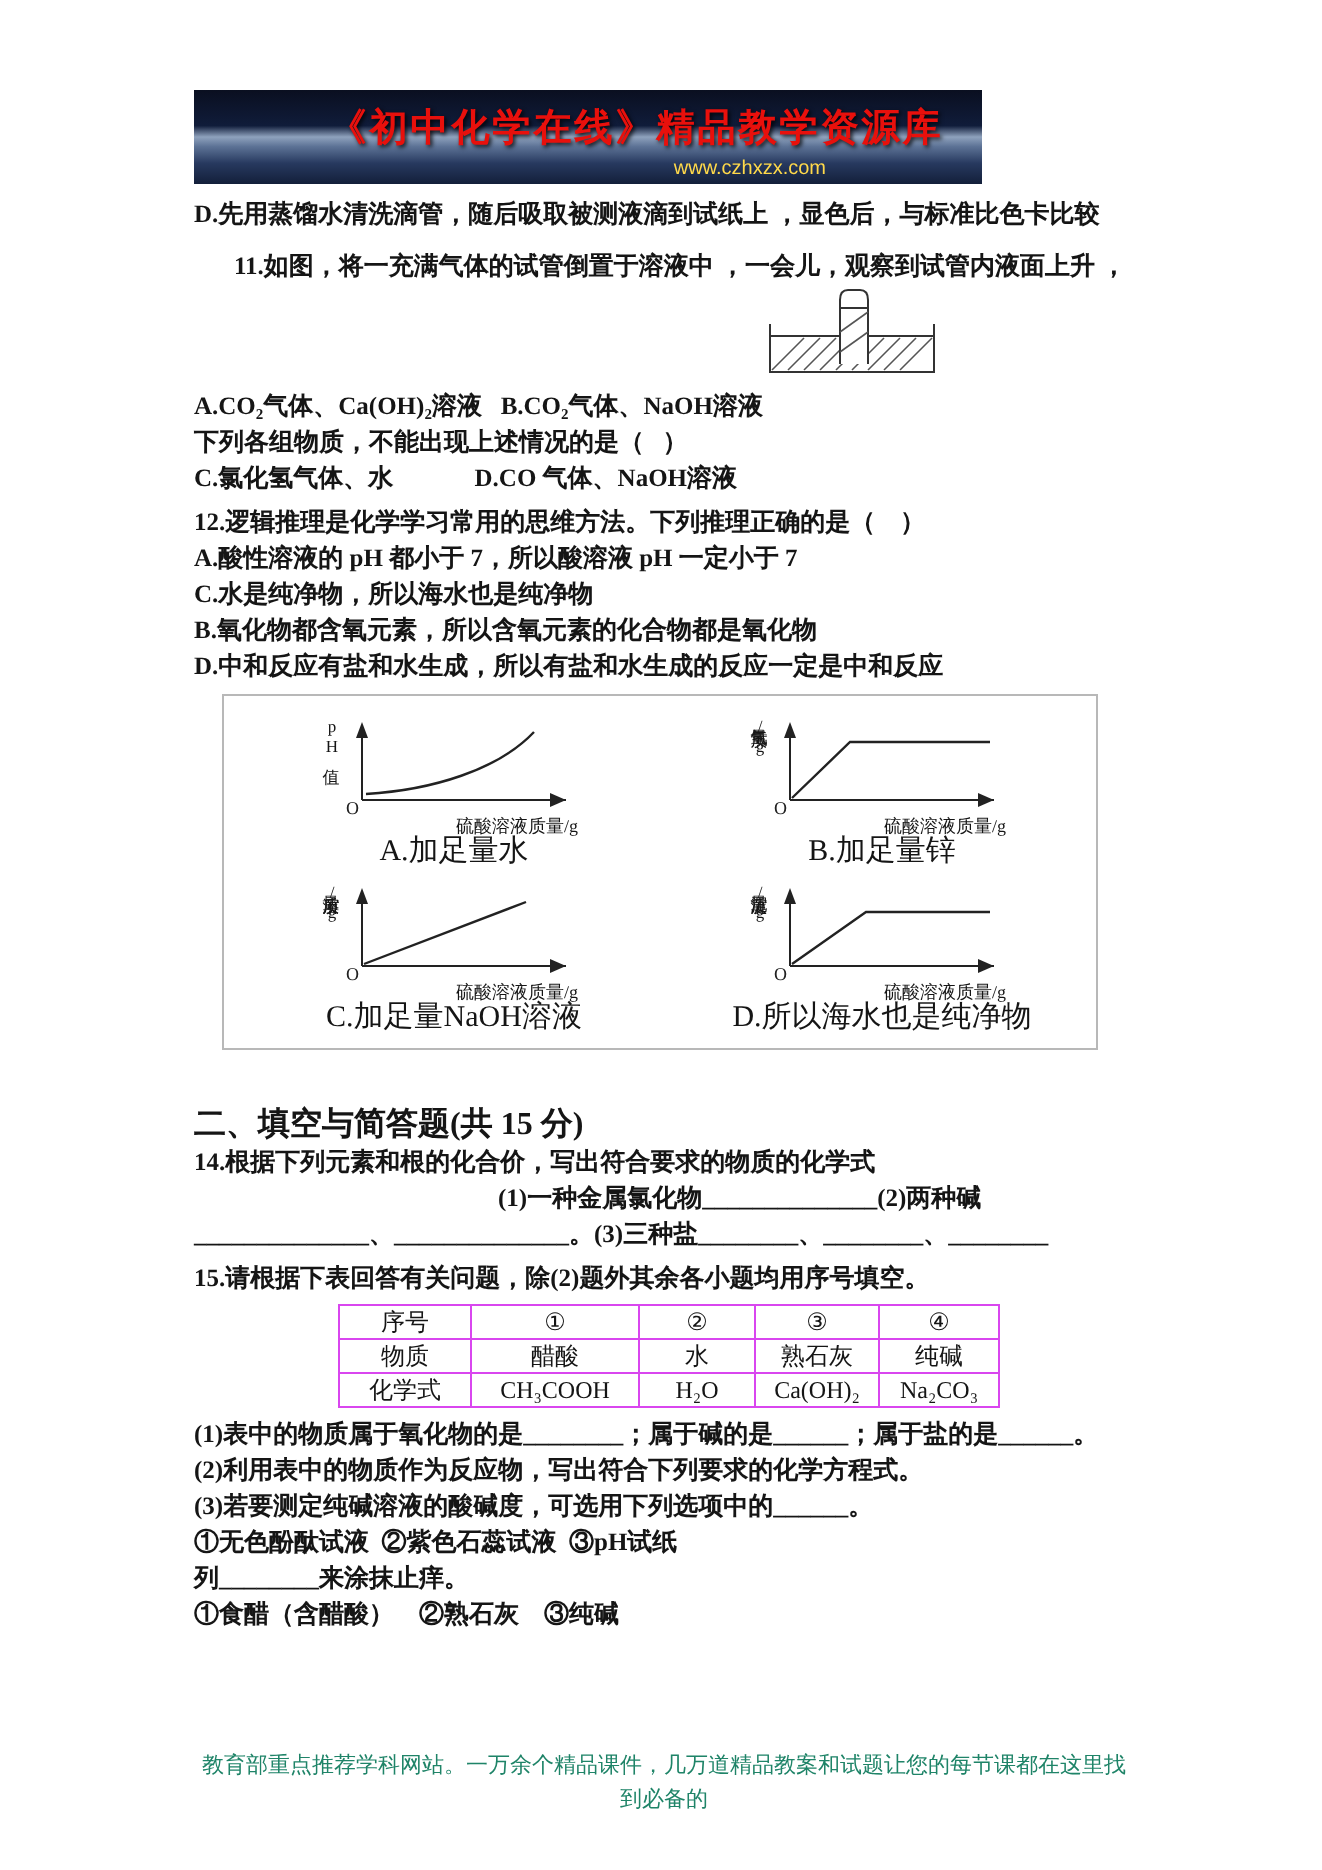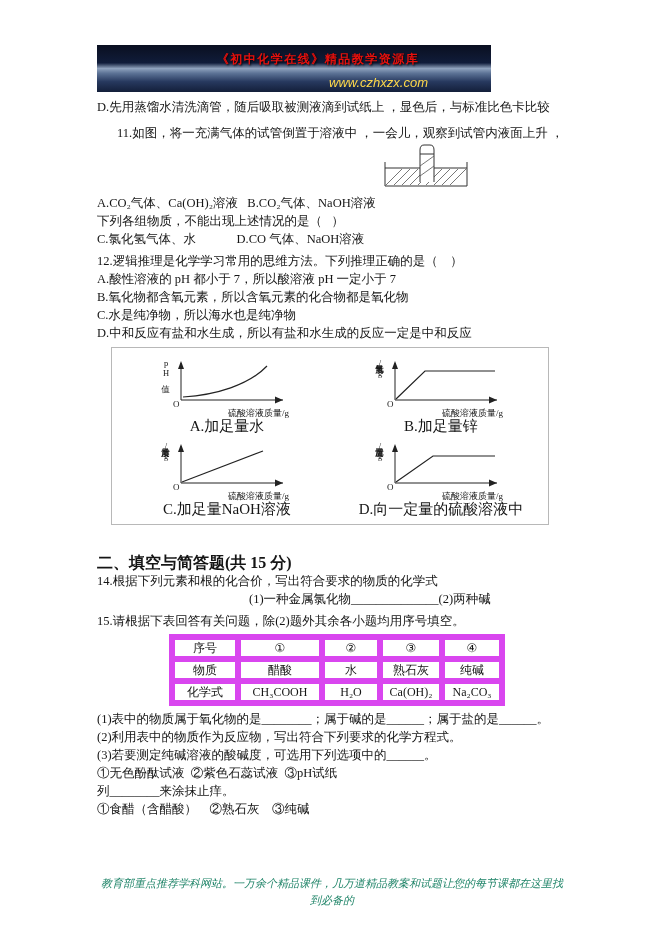--- a/index.html
+++ b/index.html
@@ -3,26 +3,26 @@
 <meta charset="utf-8">
 <style>
   * { margin:0; padding:0; box-sizing:border-box; }
   html,body { width:661px; height:935px; background:#fff; }
   body { font-family:"Liberation Serif","DejaVu Serif",serif; color:#151515; font-size:12.5px; }
   .page { position:relative; width:661px; height:935px; padding:45px 94px 0 97px; overflow:hidden; }
 
   
   .banner { width:394px; height:47px; position:relative; overflow:hidden;
     background:linear-gradient(180deg,#0a0f20 0%,#101c3a 38%,#8fa2bd 50%,#5d7396 60%,#27395f 78%,#131f3a 100%); }
-  .banner-title { text-align:center; font-weight:bold; font-size:12px; color:#e8100c;
+  .banner-title { text-align:center; font-weight:bold; font-size:19px; color:#e8100c;
     padding-top:6px; letter-spacing:1.5px; text-shadow:1px 1px 2px rgba(0,0,0,.85);padding-left:48px; }
-  .banner-url { position:absolute; right:63px; bottom:2px; color:#ffd94a; font-size:13px;
-    font-family:"Liberation Sans","DejaVu Sans",sans-serif;font-style:italic; }
-
-  .line { line-height:18px; white-space:pre-wrap; }
+  .banner-url { position:absolute; right:78px; bottom:2px; color:#ffd94a; font-size:10px;
+    font-family:"Liberation Sans","DejaVu Sans",sans-serif; }
+
+  .line { line-height:18px; white-space:pre-wrap;font-weight:bold; }
   .mt4 { margin-top:4px; } .mt6 { margin-top:6px; } .mt8 { margin-top:8px;margin-left:20px; }
 
   
   .diagram-row { height:52px; position:relative; }
   .diagram-row svg { position:absolute; left:281px; top:0; }
   .sk { stroke:#333; stroke-width:1; fill:none; }
   .sk-thin { stroke:#555; stroke-width:.8; fill:none; }
 
   
   .graphs { margin:5px 0 0 14px; width:438px; border:1px solid #b8b8b8;
@@ -38,26 +38,26 @@
   .axis { stroke:#222; stroke-width:1; }
   .arrow { fill:#222; }
   .curve { fill:none; stroke:#222; stroke-width:1.2; }
   .origin-t { font-size:9px; fill:#222; font-family:"Liberation Serif",serif; }
 
   .section-title { font-weight:bold; font-size:16px; margin-top:28px; line-height:19px; }
   .indent150 { padding-left:152px; }
 
   
   .subst-table { border-collapse:collapse; margin:4px 0 4px 72px; table-layout:fixed; }
-  .subst-table td { border:6px solid #d946ef; text-align:center; font-size:12px; height:17px;
+  .subst-table td { border:1px solid #d946ef; text-align:center; font-size:12px; height:17px;
     padding:0 2px; line-height:16px; }
 
   
   .footer { position:absolute; left:97px; right:94px; bottom:26px; text-align:center;
-    color:#1f8468; font-size:11px; line-height:17px; font-style:italic; }
+    color:#1f8468; font-size:11px; line-height:17px; }
 </style>
 </head>
 <body>
 
 <div class="page">
 
   <div class="banner">
     <div class="banner-title">《初中化学在线》精品教学资源库</div>
     <div class="banner-url">www.czhxzx.com</div>
   </div>
@@ -90,22 +90,22 @@
       <line class="sk-thin" x1="42" y1="34" x2="56" y2="24"></line>
     </svg>
   </div>
 
   <p class="line">A.CO₂气体、Ca(OH)₂溶液   B.CO₂气体、NaOH溶液</p>
   <p class="line">下列各组物质，不能出现上述情况的是（   ）</p>
   <p class="line">C.氯化氢气体、水             D.CO 气体、NaOH溶液</p>
 
   <p class="line mt4">12.逻辑推理是化学学习常用的思维方法。下列推理正确的是（    ）</p>
   <p class="line">A.酸性溶液的 pH 都小于 7，所以酸溶液 pH 一定小于 7</p>
+  <p class="line">C.水是纯净物，所以海水也是纯净物</p>
   <p class="line">B.氧化物都含氧元素，所以含氧元素的化合物都是氧化物</p>
-  <p class="line">C.水是纯净物，所以海水也是纯净物</p>
   <p class="line">D.中和反应有盐和水生成，所以有盐和水生成的反应一定是中和反应</p>
 
 
   <div class="graphs">
 
     <div class="gcell">
       <div class="plotrow">
         <span class="ylab">pH值</span>
         <div class="plotwrap">
           <svg width="122" height="50" viewBox="0 0 122 50">
@@ -166,29 +166,30 @@
             <line class="axis" x1="10" y1="42" x2="10" y2="5"></line>
             <polygon class="arrow" points="7,11 10,3 13,11"></polygon>
             <line class="axis" x1="10" y1="42" x2="112" y2="42"></line>
             <polygon class="arrow" points="104,38.5 112,42 104,45.5"></polygon>
             <path class="curve" d="M11 41 L48 15 L110 15"></path>
             <text class="origin-t" x="2" y="49">O</text>
           </svg>
           <div class="xlab">硫酸溶液质量/g</div>
         </div>
       </div>
-      <div class="gcap">D.向一定量的硫酸溶液中</div>
+      <div class="gcap">D.所以海水也是纯净物</div>
     </div>
 
   </div>
 
   <p class="section-title">二、填空与简答题(共 15 分)</p>
 
   <p class="line">14.根据下列元素和根的化合价，写出符合要求的物质的化学式</p>
   <p class="line indent150">(1)一种金属氯化物______________(2)两种碱</p>
+  <p class="line">______________、______________。(3)三种盐________、________、________</p>
 
   <p class="line mt4">15.请根据下表回答有关问题，除(2)题外其余各小题均用序号填空。</p>
 
   <table class="subst-table">
     <colgroup>
       <col style="width:66px">
         <col style="width:84px">
         <col style="width:58px">
         <col style="width:62px">
         <col style="width:60px">

